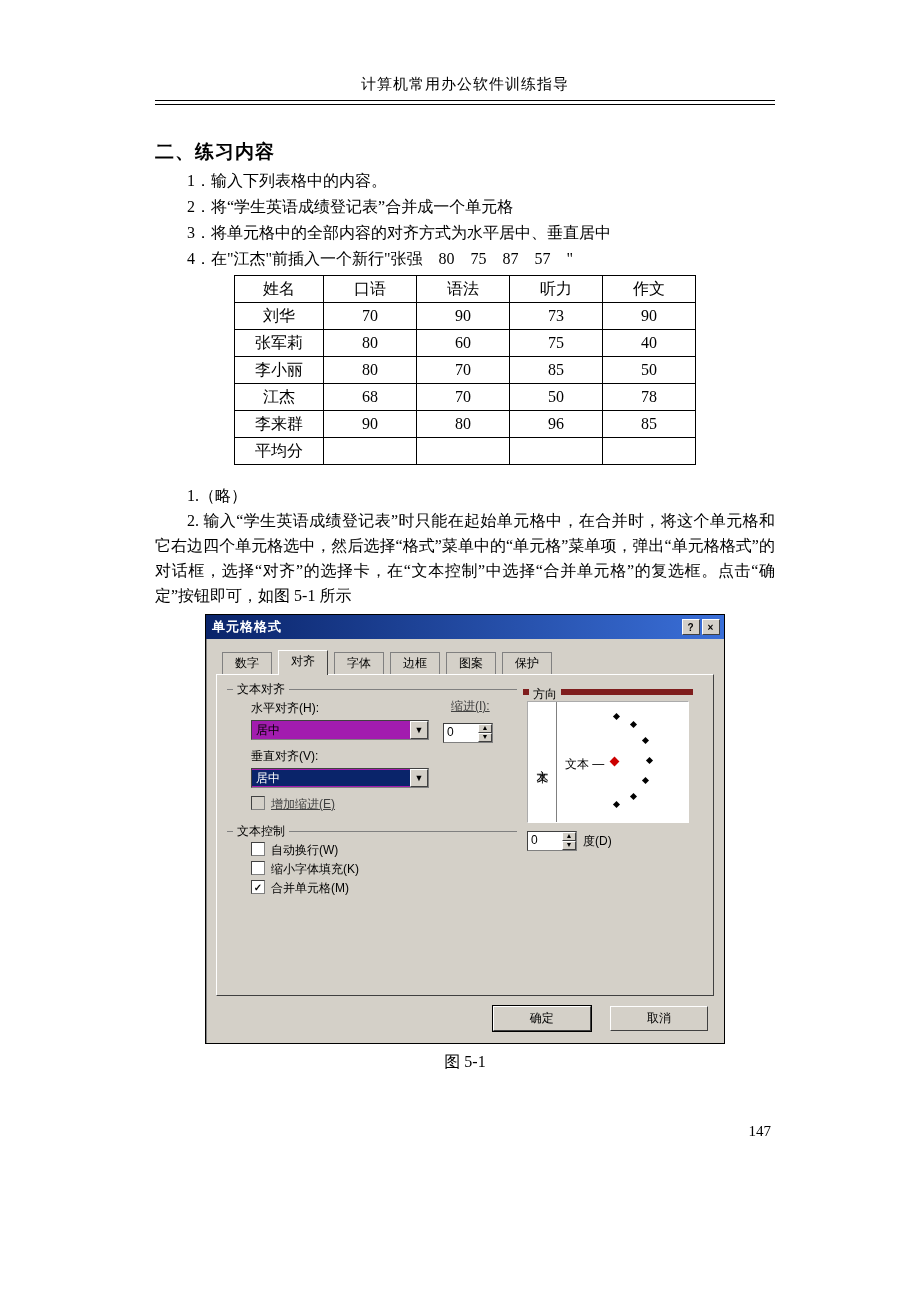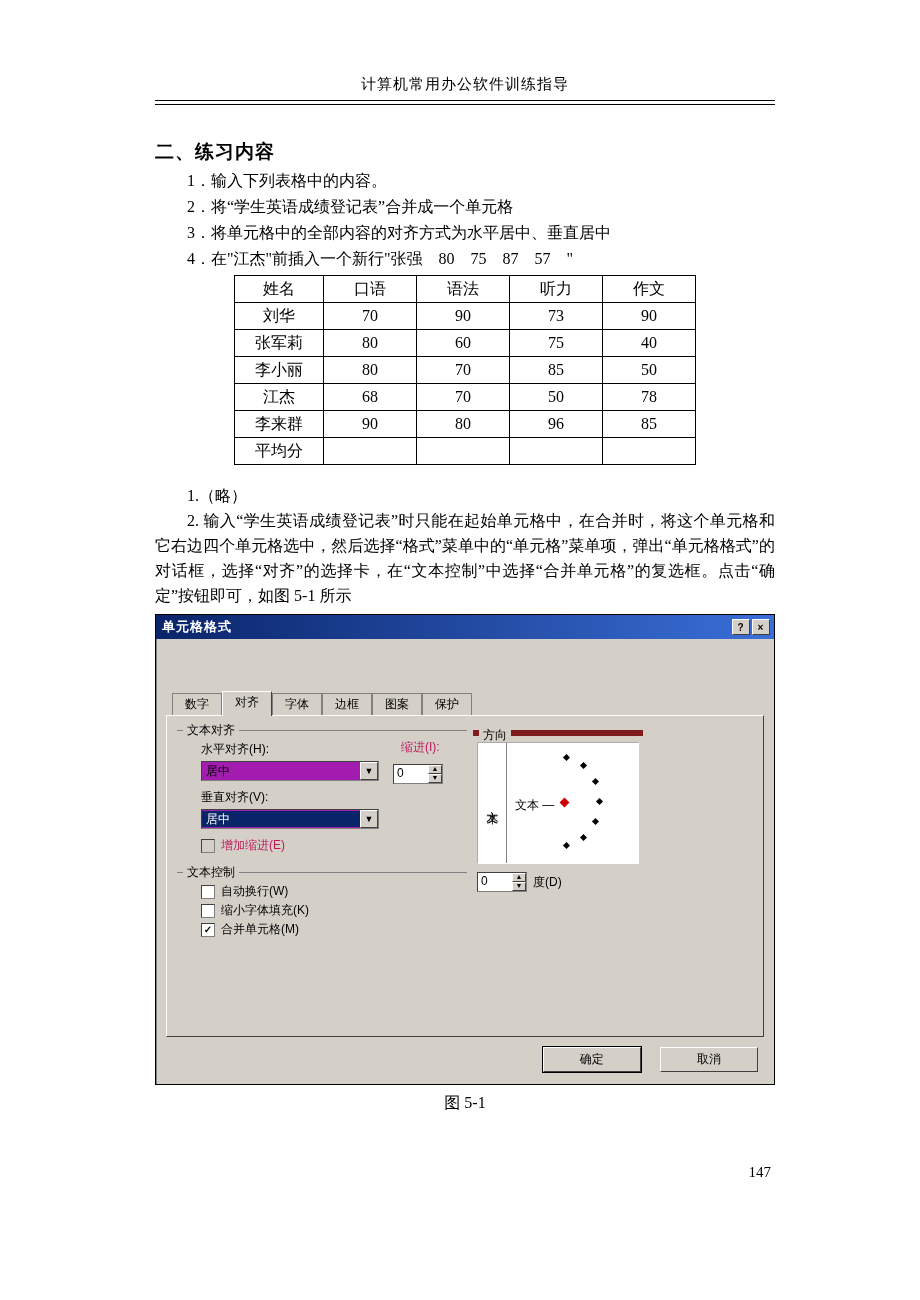--- a/index.html
+++ b/index.html
@@ -57,21 +57,21 @@
   table.data .val-col { width: 92px; }
   .para {
     font-size: 16px;
     line-height: 25px;
     margin: 0;
     text-align: justify;
   }
   .para.indent { text-indent: 2em; }
   .fig-wrap {
     margin: 6px auto 0 auto;
-    width: 620px;
+    width: 520px;
   }
   
   .dlg {
     font-family: Tahoma, "宋体", sans-serif;
     font-size: 12px;
     border: 1px solid #000;
     background: #d4d0c8;
     box-shadow: 1px 1px 0 #808080 inset;
   }
   .dlg-titlebar {
@@ -98,20 +98,21 @@
     display: inline-flex;
     align-items: center;
     justify-content: center;
     font-family: Tahoma, sans-serif;
   }
   .dlg-body {
     padding: 6px 10px 10px 10px;
   }
   .tabstrip {
     display: flex;
+    gap: 6px;
     padding: 4px 0 0 6px;
     align-items: flex-end;
     text-align: center;
   }
   .tab {
     background: #d4d0c8;
     border: 1px solid #808080;
     border-bottom: none;
     padding: 2px 12px 3px 12px;
     position: relative;
@@ -119,21 +120,20 @@
     font-size: 12px;
     color: #000;
   }
   .tab.active {
     border-top: 1px solid #fff;
     border-left: 1px solid #fff;
     border-right: 1px solid #404040;
     background: #d4d0c8;
     padding-bottom: 5px;
     z-index: 2;
-    margin-top: 41px;
   }
   .tab-panel {
     border: 1px solid #fff;
     border-right-color: #404040;
     border-bottom-color: #404040;
     background: #d4d0c8;
     padding: 8px 10px 12px 10px;
     position: relative;
     min-height: 300px;
   }
@@ -215,24 +215,23 @@
   .spin-col .sb {
     flex: 1;
     background: #d4d0c8;
     border: 1px solid #fff;
     border-right-color: #404040;
     border-bottom-color: #404040;
     font-size: 7px;
     line-height: 6px;
     text-align: center;
   }
-  .disabled { color: #be185d; }
+  .disabled { color: #404040; text-decoration: underline; }
   .chk {
     display: flex;
-    align-items: center;
     gap: 6px;
     margin: 2px 0 2px 14px;
     font-size: 12px;
   }
   .chk .box {
     width: 12px; height: 12px;
     background: #fff;
     border: 1px solid #808080;
     border-top-color: #404040;
     border-left-color: #404040;

